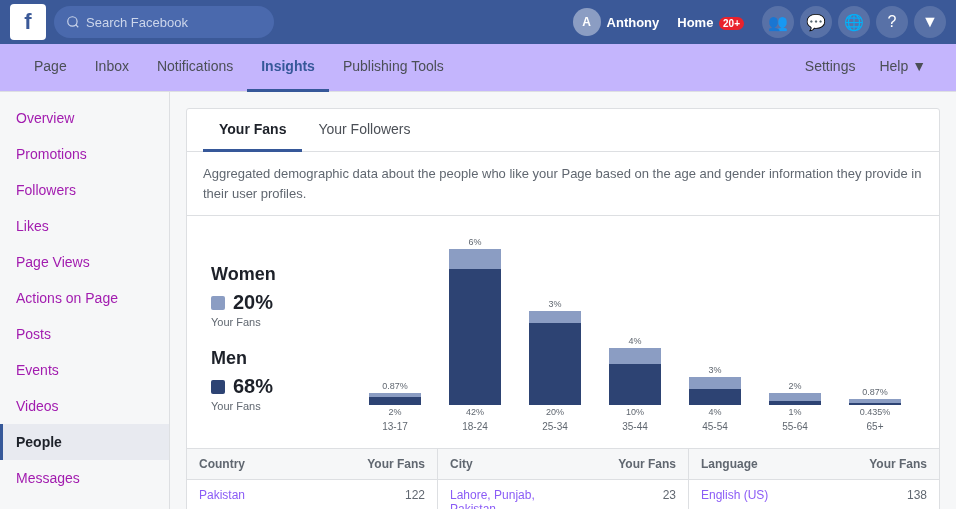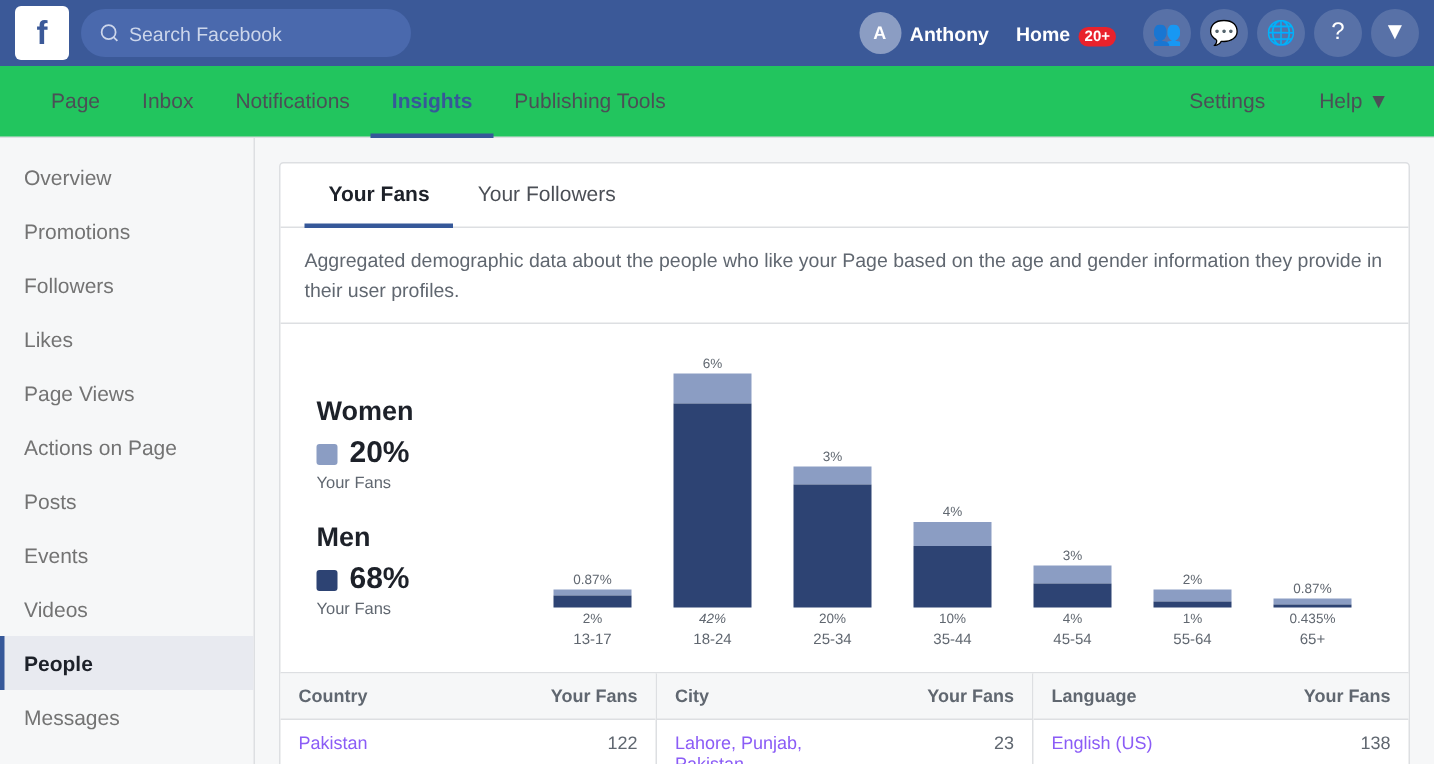--- a/index.html
+++ b/index.html
@@ -55,62 +55,61 @@
     .top-nav-icons {
       display: flex; gap: 6px; margin-left: 10px;
     }
     .top-nav-icon {
       width: 32px; height: 32px; border-radius: 50%; background: rgba(255,255,255,0.15);
       display: flex; align-items: center; justify-content: center; color: white; font-size: 16px; cursor: pointer;
     }
 
     
     .page-nav {
-      background: #22c55e;
+      background: #c4b5fd;
       border-bottom: 1px solid #dddfe2;
       display: flex;
-      align-items: center;
       padding: 0 20px;
       height: 48px;
     }
     .page-nav-item {
       padding: 14px 14px;
       font-size: 14px;
       color: #4b4f56;
       cursor: pointer;
       border-bottom: 3px solid transparent;
       margin-bottom: -1px;
     }
     .page-nav-item.active {
       color: #365899;
       border-bottom-color: #365899;
       font-weight: 700;
     }
     .page-nav-spacer { flex:1; }
-    .page-nav-right { display: flex; gap: 16px; }
+    .page-nav-right { display: flex; gap: 4px; }
     .page-nav-right .page-nav-item { padding: 14px 10px; }
 
     
     .main-layout {
       display: flex;
       min-height: calc(100vh - 92px);
     }
 
     
     .sidebar {
       width: 170px;
       background: #f6f7f8;
       border-right: 1px solid #dddfe2;
       padding-top: 8px;
       flex-shrink: 0;
     }
     .sidebar-item {
       padding: 10px 16px;
       font-size: 14px;
-      color: #737373;
+      color: #a21caf;
       cursor: pointer;
     }
     .sidebar-item.active {
       background: #e8eaf0;
       color: #1d2129;
       font-weight: 600;
       border-left: 3px solid #365899;
       padding-left: 13px;
     }
 
@@ -352,21 +351,21 @@
       <div style="width:65%;height:8px;background:#2d4373;margin-top:0;"></div>
       <span style="font-size:9px;color:#606770;margin-top:2px;">2%</span>
     </div>
     <div style="font-size:10px;color:#606770;text-align:center;margin-top:4px;">13-17</div>
   </div>
               <div class="bar-group">
     <div style="display:flex;flex-direction:column;align-items:center;width:100%;height:180px;justify-content:flex-end;position:relative;">
       <span style="font-size:9px;color:#606770;margin-bottom:2px;">6%</span>
       <div style="width:65%;height:25px;background:#8b9dc3;"></div>
       <div style="width:65%;height:172px;background:#2d4373;margin-top:0;"></div>
-      <span style="font-size:9px;color:#606770;margin-top:2px;font-style:italic;">42%</span>
+      <span style="font-size:9px;color:#606770;margin-top:2px;">42%</span>
     </div>
     <div style="font-size:10px;color:#606770;text-align:center;margin-top:4px;">18-24</div>
   </div>
               <div class="bar-group">
     <div style="display:flex;flex-direction:column;align-items:center;width:100%;height:180px;justify-content:flex-end;position:relative;">
       <span style="font-size:9px;color:#606770;margin-bottom:2px;">3%</span>
       <div style="width:65%;height:12px;background:#8b9dc3;"></div>
       <div style="width:65%;height:82px;background:#2d4373;margin-top:0;"></div>
       <span style="font-size:9px;color:#606770;margin-top:2px;">20%</span>
     </div>

